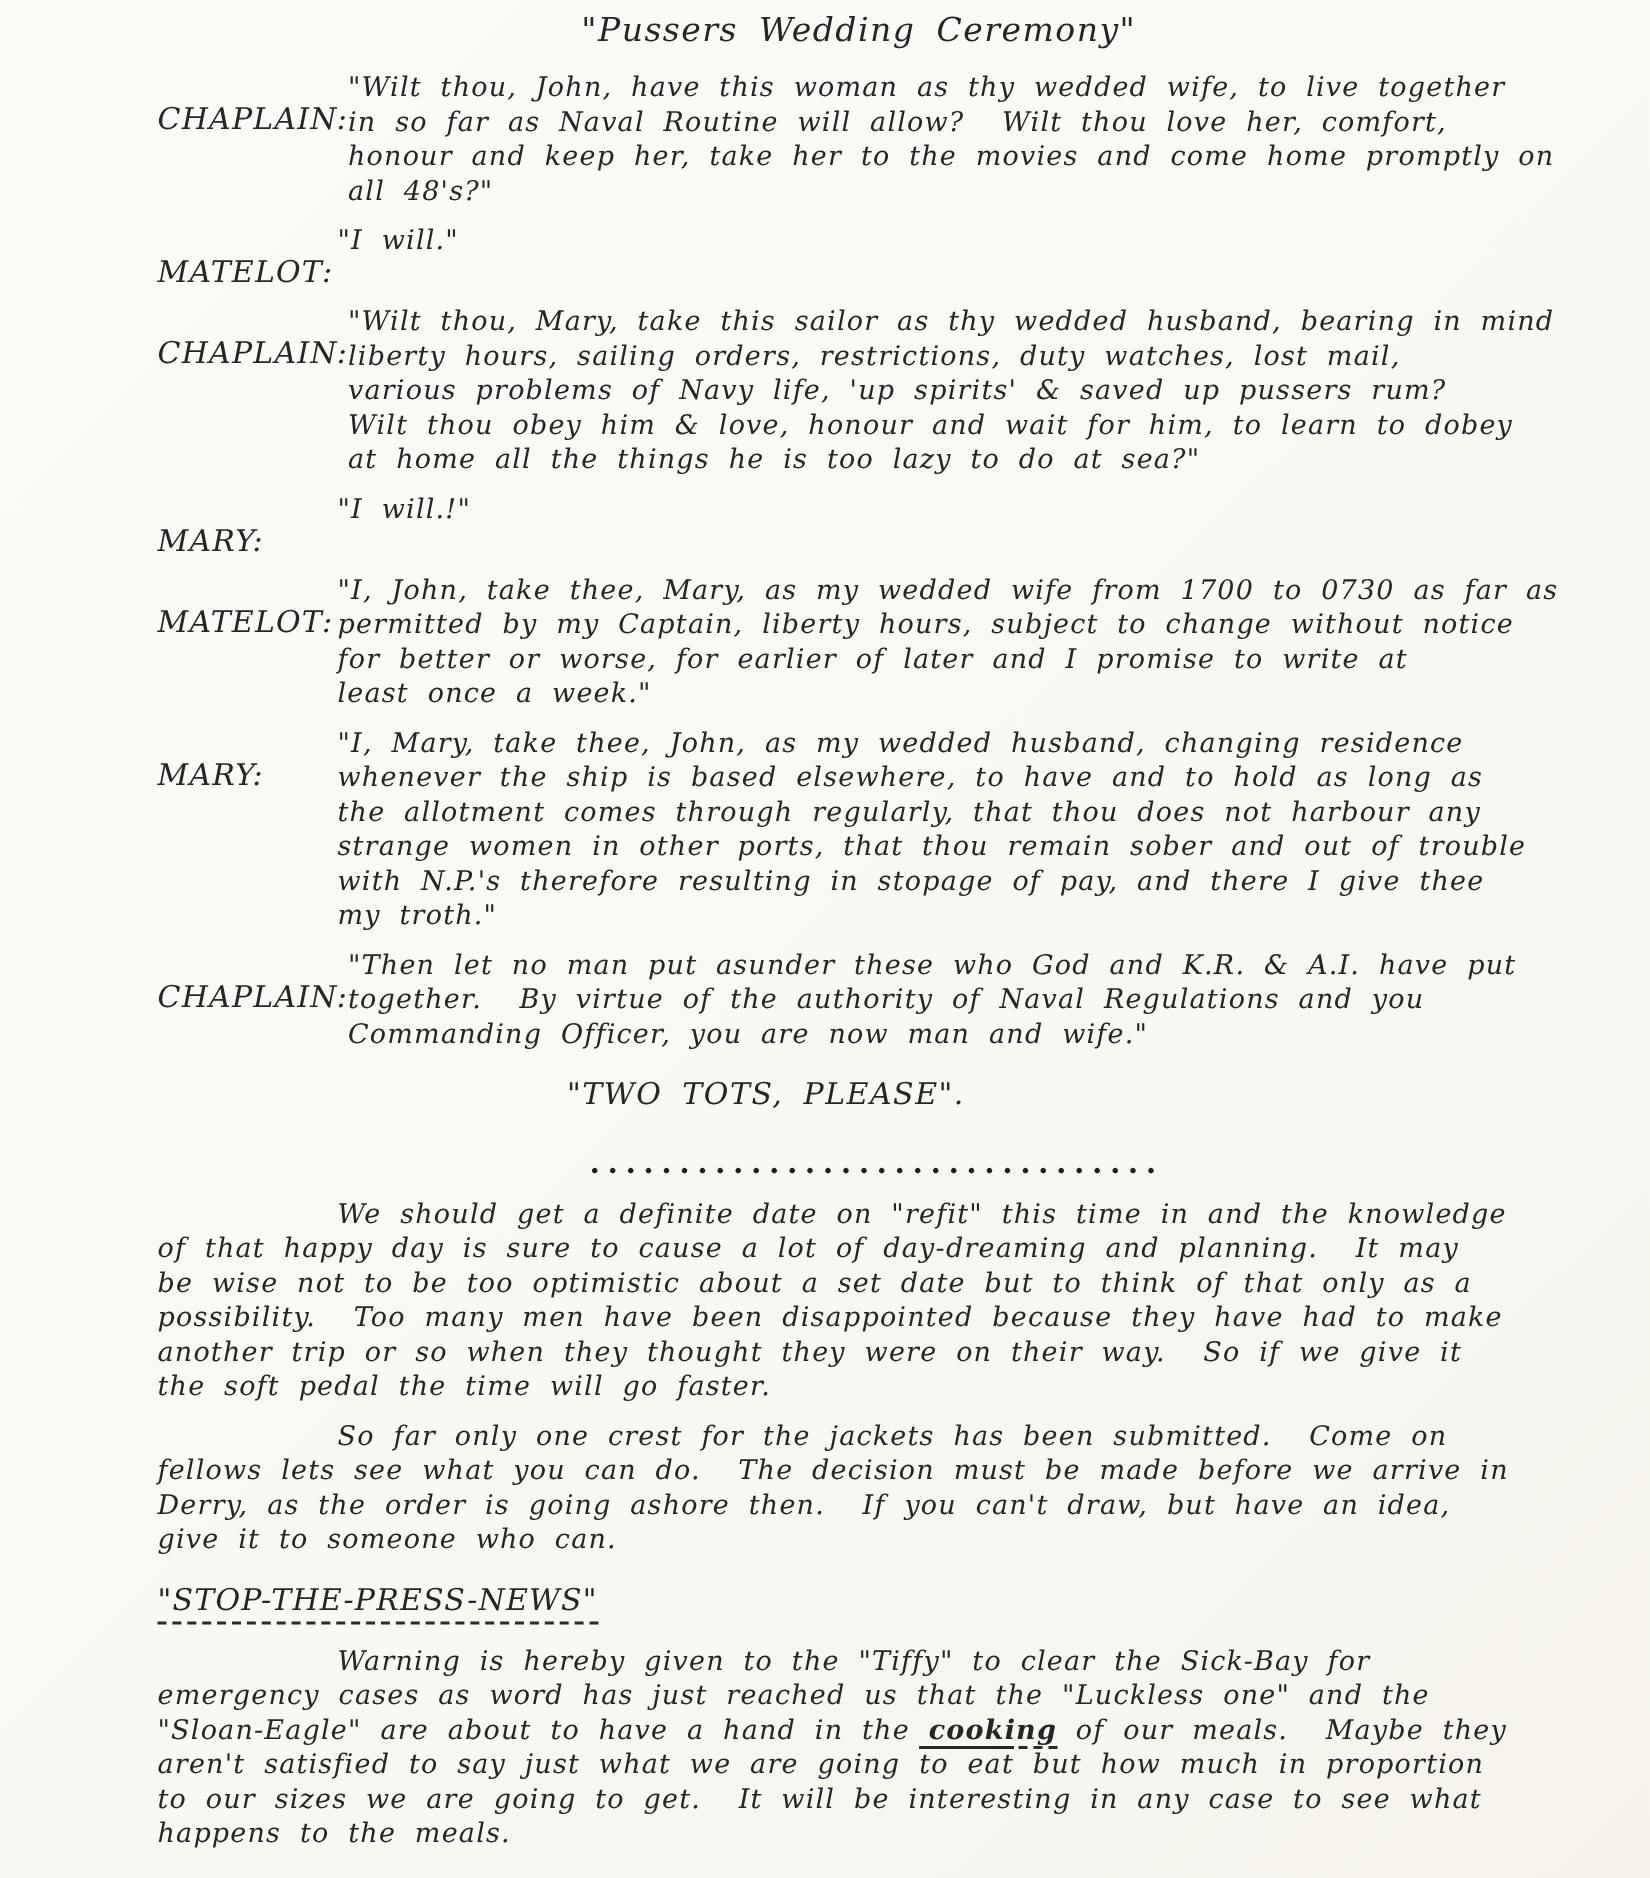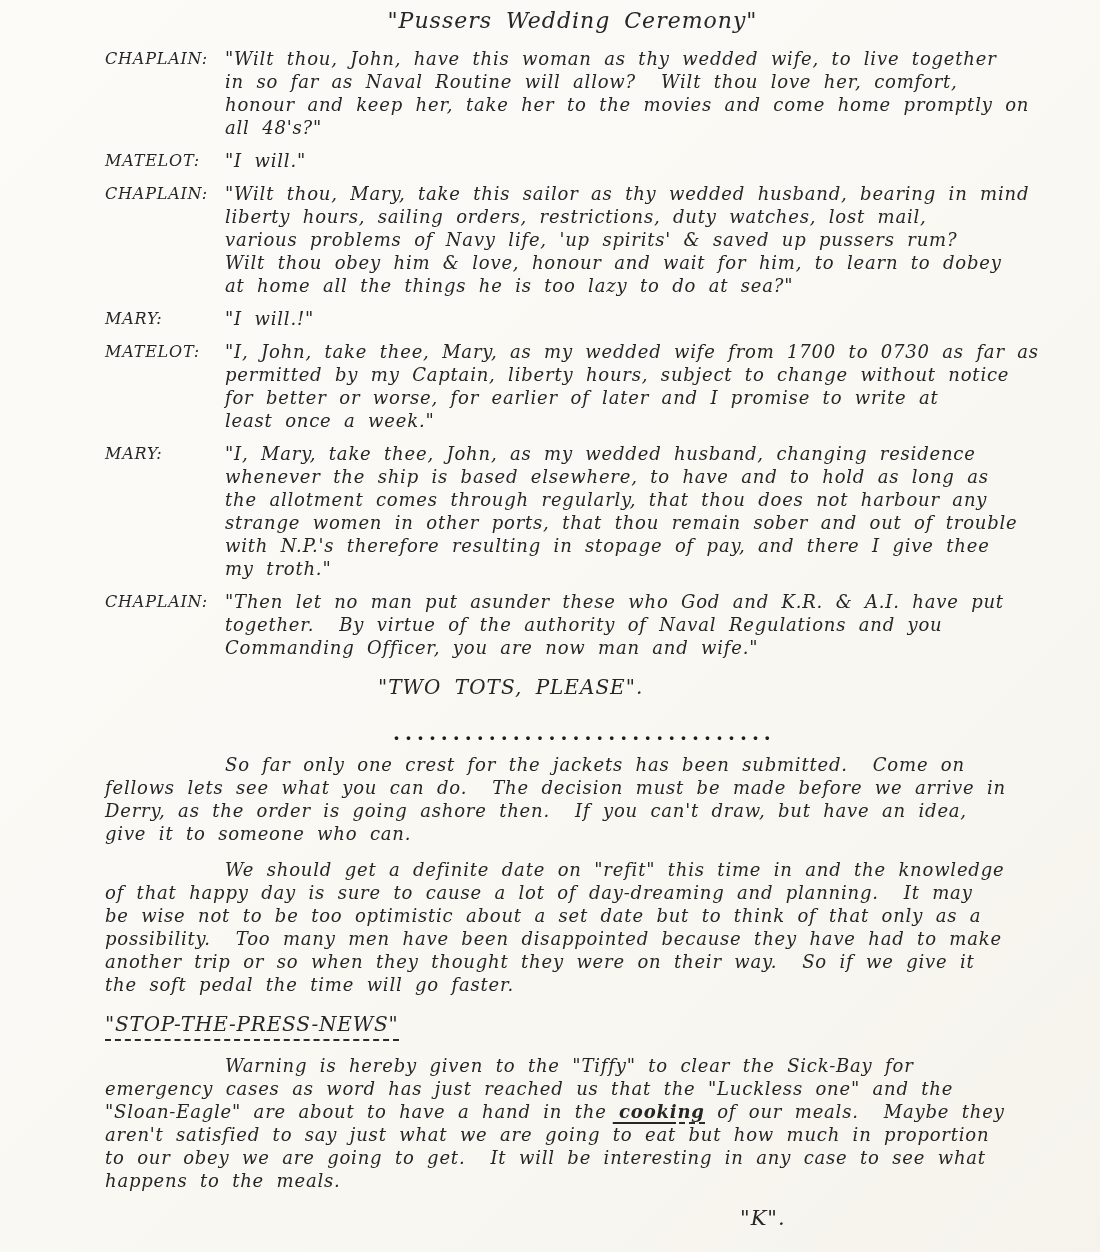--- a/index.html
+++ b/index.html
@@ -22,22 +22,23 @@
     font-size: 22px;
     font-weight: normal;
     text-align: center;
     margin: 0 0 14px 0;
     letter-spacing: 1px;
     word-spacing: 6px;
   }
   .dialogue-row { display: flex; margin-bottom: 10px; }
   .speaker {
     flex: 0 0 120px;
-    font-size: 16px; line-height: 23px;
+    font-size: 20px; line-height: 23px;
     letter-spacing: 0.8px;
+    margin-top: 21px;
   }
   .speech {
     flex: 1;
     font-size: 18px; line-height: 23px;
     white-space: pre-wrap;
     letter-spacing: 0.8px; word-spacing: 6px;
   }
   .interlude {
     font-size: 20px;
     margin: 16px 0 0 273px;
@@ -130,38 +131,38 @@
       <div class="speech">"Then let no man put asunder these who God and K.R. &amp; A.I. have put
 together.  By virtue of the authority of Naval Regulations and you
 Commanding Officer, you are now man and wife."</div>
     </div>
   </div>
 
   <div class="interlude">"TWO TOTS, PLEASE".</div>
 
   <div class="dots">................................</div>
 
-  <p class="para">So far only one crest for the jackets has been submitted.  Come on
-fellows lets see what you can do.  The decision must be made before we arrive in
-Derry, as the order is going ashore then.  If you can't draw, but have an idea,
-give it to someone who can.</p>
-
   <p class="para second">We should get a definite date on "refit" this time in and the knowledge
 of that happy day is sure to cause a lot of day-dreaming and planning.  It may
 be wise not to be too optimistic about a set date but to think of that only as a
 possibility.  Too many men have been disappointed because they have had to make
 another trip or so when they thought they were on their way.  So if we give it
 the soft pedal the time will go faster.</p>
+
+  <p class="para">So far only one crest for the jackets has been submitted.  Come on
+fellows lets see what you can do.  The decision must be made before we arrive in
+Derry, as the order is going ashore then.  If you can't draw, but have an idea,
+give it to someone who can.</p>
 
   <div class="stop-heading-wrap">
     <span class="stop-heading">"STOP-THE-PRESS-NEWS"</span>
   </div>
 
   <p class="para second"><span>Warning is hereby given to the "Tiffy" to clear the Sick-Bay for
 emergency cases as word has just reached us that the "Luckless one" and the
 "Sloan-Eagle" are about to have a hand in the </span><span class="underline-dashed">cooking</span><span> of our meals.  Maybe they
 aren't satisfied to say just what we are going </span><span class="overline-mark">to eat</span><span> but how much in proportion
-to our obey we are going to get.  It will be interesting in any case to see what
+to our sizes we are going to get.  It will be interesting in any case to see what
 happens to the meals.</span></p>
 
   <div class="signature">"K".</div>
 
 </div>
 
 </body></html>

